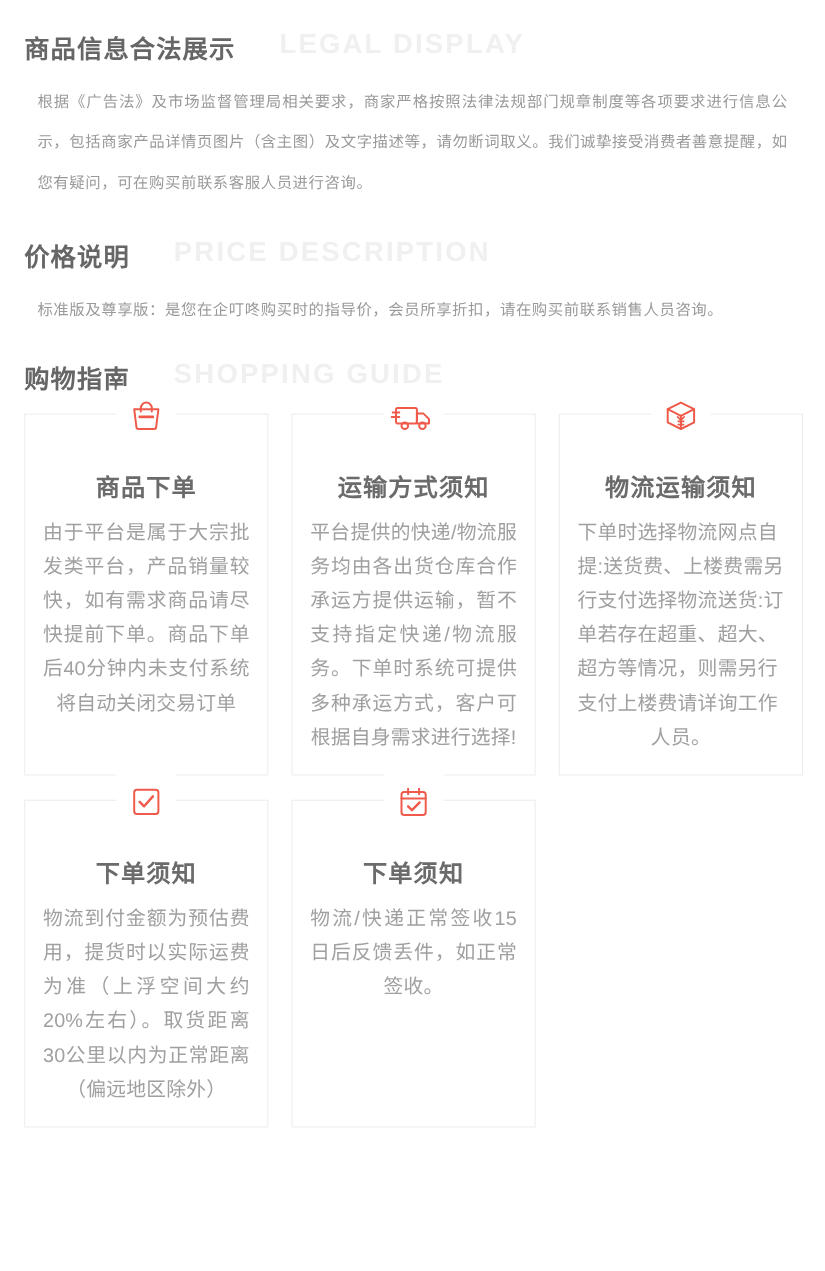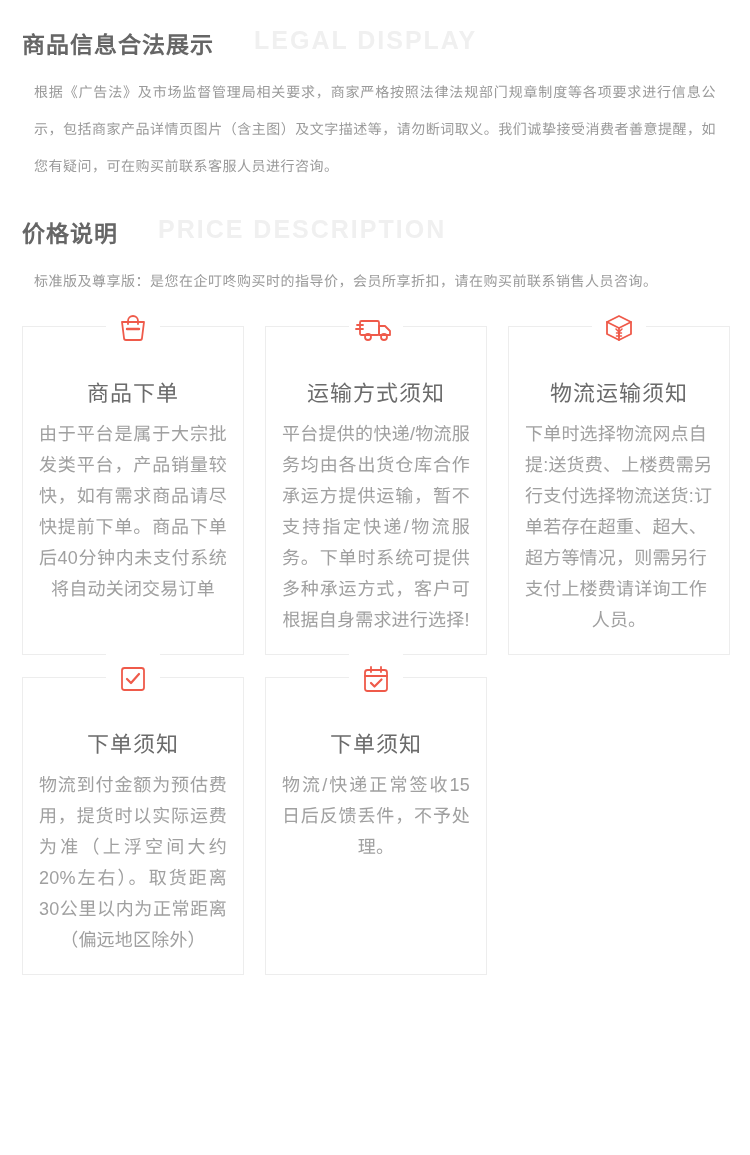--- a/index.html
+++ b/index.html
@@ -91,21 +91,21 @@
     background: #ffffff;
     display: flex;
     align-items: center;
     justify-content: center;
   }
   .guide-card .icon-wrap svg {
     display: block;
   }
   .card-title {
     font-size: 22px;
-    font-weight: normal;
+    font-weight: bold;
     color: #6b6b6b;
     letter-spacing: 1px;
     margin: 8px 0 12px 0;
     text-align: center;
     white-space: nowrap;
   }
   .card-text {
     font-size: 18px;
     line-height: 31px;
     color: #a0a0a0;
@@ -133,20 +133,24 @@
 
   <div class="block-price">
     <div class="section-head">
       <span class="cn">价格说明</span>
       <span class="en">PRICE DESCRIPTION</span>
     </div>
     <p class="para">标准版及尊享版：是您在企叮咚购买时的指导价，会员所享折扣，请在购买前联系销售人员咨询。</p>
   </div>
 
   <div>
+    <div class="section-head">
+      <span class="cn">购物指南</span>
+      <span class="en">SHOPPING GUIDE</span>
+    </div>
 
     <div class="guide-grid">
 
       <div class="guide-card">
         <div class="icon-wrap">
           <svg width="40" height="40" viewBox="0 0 40 40" fill="none" stroke="#ef5a4a" stroke-width="1.8" stroke-linecap="round" stroke-linejoin="round">
             <path d="M9 14 h22 l-2 16 a2 2 0 0 1 -2 2 h-14 a2 2 0 0 1 -2 -2 z"></path>
             <path d="M15 16 v-3 a5 5 0 0 1 10 0 v3"></path>
             <path d="M14 21 h12" stroke-width="2.4"></path>
           </svg>
@@ -197,18 +201,18 @@
       <div class="guide-card">
         <div class="icon-wrap">
           <svg width="40" height="40" viewBox="0 0 40 40" fill="none" stroke="#ef5a4a" stroke-width="1.8" stroke-linecap="round" stroke-linejoin="round">
             <rect x="9" y="11" width="22" height="21" rx="2.5"></rect>
             <path d="M9 17 h22"></path>
             <path d="M15 8 v5 M25 8 v5"></path>
             <path d="M15 24 l3.5 3.5 7 -7" stroke-width="2.2"></path>
           </svg>
         </div>
         <div class="card-title">下单须知</div>
-        <div class="card-text">物流/快递正常签收15日后反馈丢件，不予处理。</div>
+        <div class="card-text">物流/快递正常签收15日后反馈丢件，如正常签收。</div>
       </div>
 
     </div>
   </div>
 </div>
 
 </body></html>

